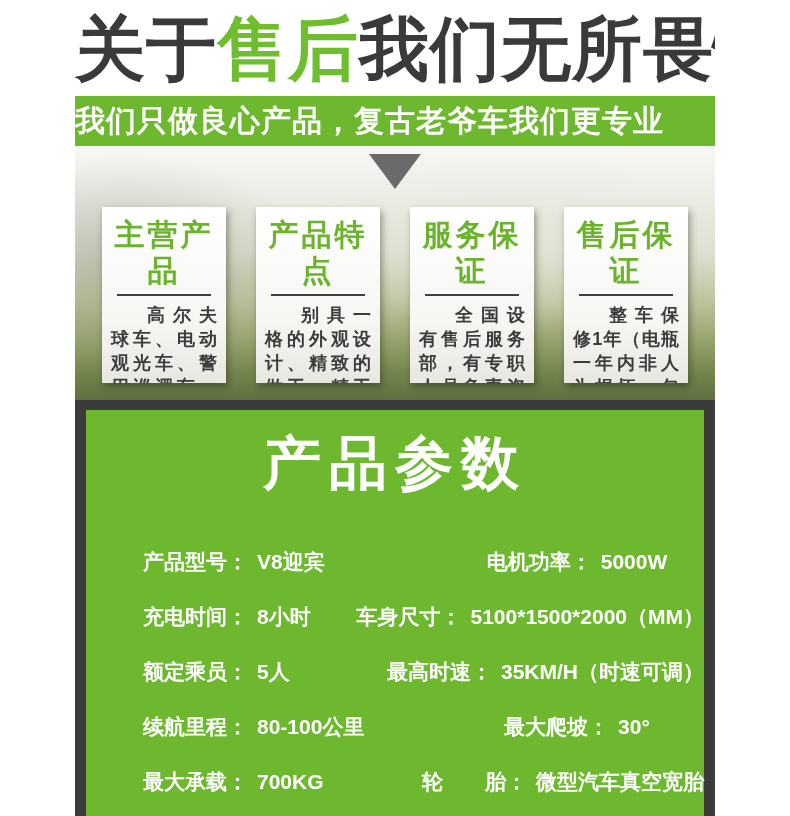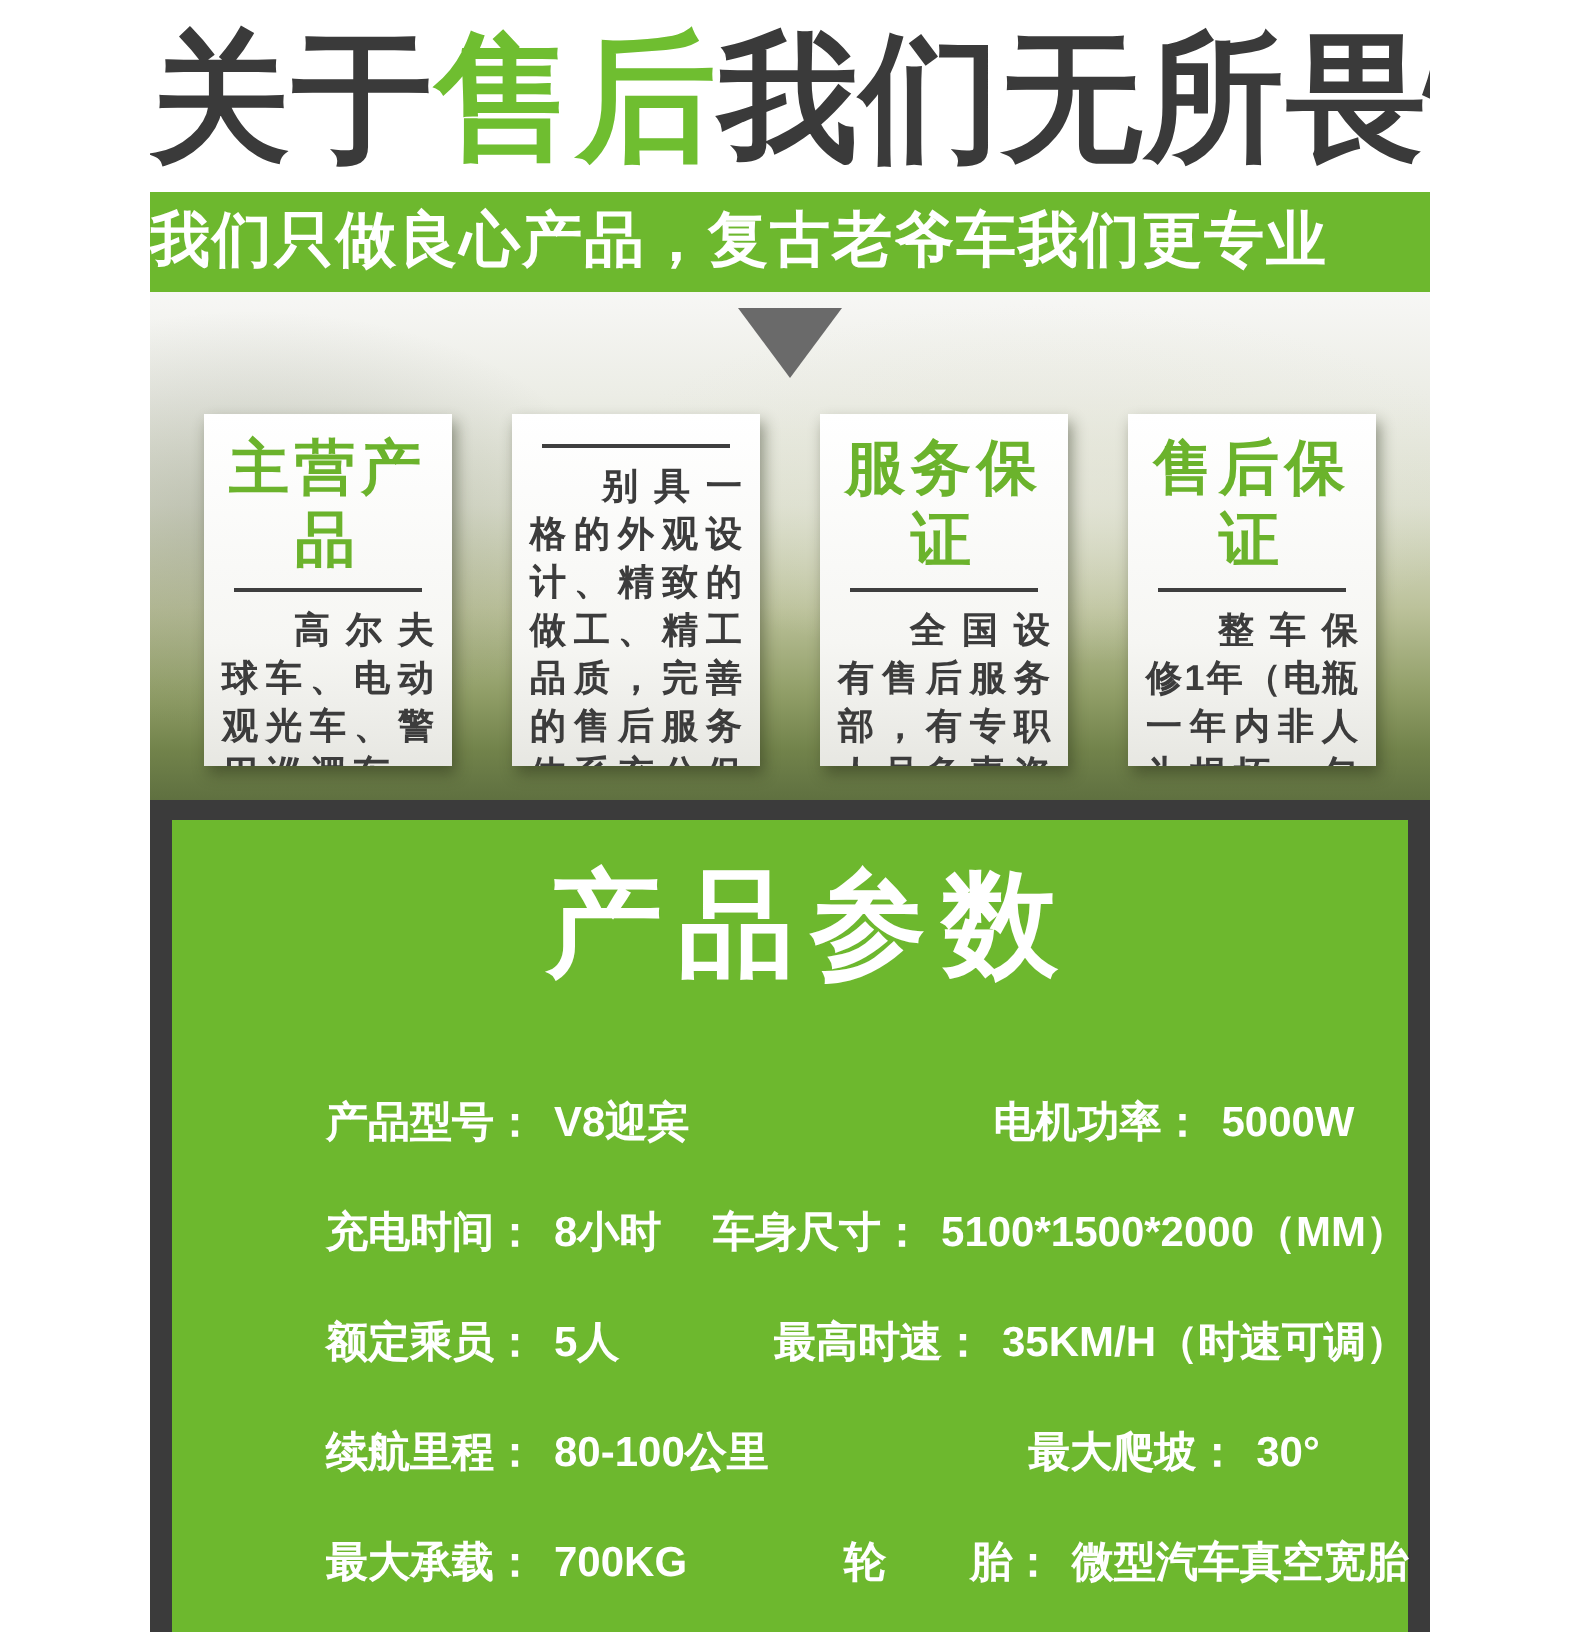--- a/index.html
+++ b/index.html
@@ -57,21 +57,21 @@
   }
   .card-body {
     font-size: 18px; font-weight: bold; color: #3c3c3c;
     line-height: 24px; text-indent: 2em; text-align: justify;
   }
 
   
   .dark-section {
     height: 416px; background: #3b3b3b; padding: 10px 11px 0;
   }
-  .specs-panel { height: 406px; background: #6db82e; padding-left: 20px; }
+  .specs-panel { height: 406px; background: #6db82e; }
   .specs-title {
     padding-top: 18px; text-align: center;
     font-size: 58px; font-weight: 900; color: #ffffff;
     letter-spacing: 8px; line-height: 70px; white-space: nowrap;
   }
   .specs-rows { margin-top: 36px; padding-left: 57px; }
   .spec-row { display: flex; height: 55px; line-height: 55px; white-space: nowrap; }
   .spec-cell-left { width: 307px; }
   .spec-cell-right { flex: 1; text-align: center; }
   .spec-label, .spec-value {
@@ -93,20 +93,21 @@
     <div class="down-arrow"></div>
     <div class="cards-row">
 
       <div class="card">
         <div class="card-title">主营产品</div>
         <div class="card-divider"></div>
         <div class="card-body">高尔夫球车、电动观光车、警用巡逻车、老爷车、电动货车、特种改装车、环保清洁车、医疗转运车、电动消防车等。</div>
       </div>
 
       <div class="card">
+        <div class="card-title">产品特点</div>
         <div class="card-divider"></div>
         <div class="card-body">别具一格的外观设计、精致的做工、精工品质，完善的售后服务体系充分保障了您的用车无忧。</div>
       </div>
 
       <div class="card">
         <div class="card-title">服务保证</div>
         <div class="card-divider"></div>
         <div class="card-body">全国设有售后服务部，有专职人员负责咨询服务，随时解答客户使用等问题，车辆验收时有专业技术人员提供现场免费培训。</div>
       </div>
 

